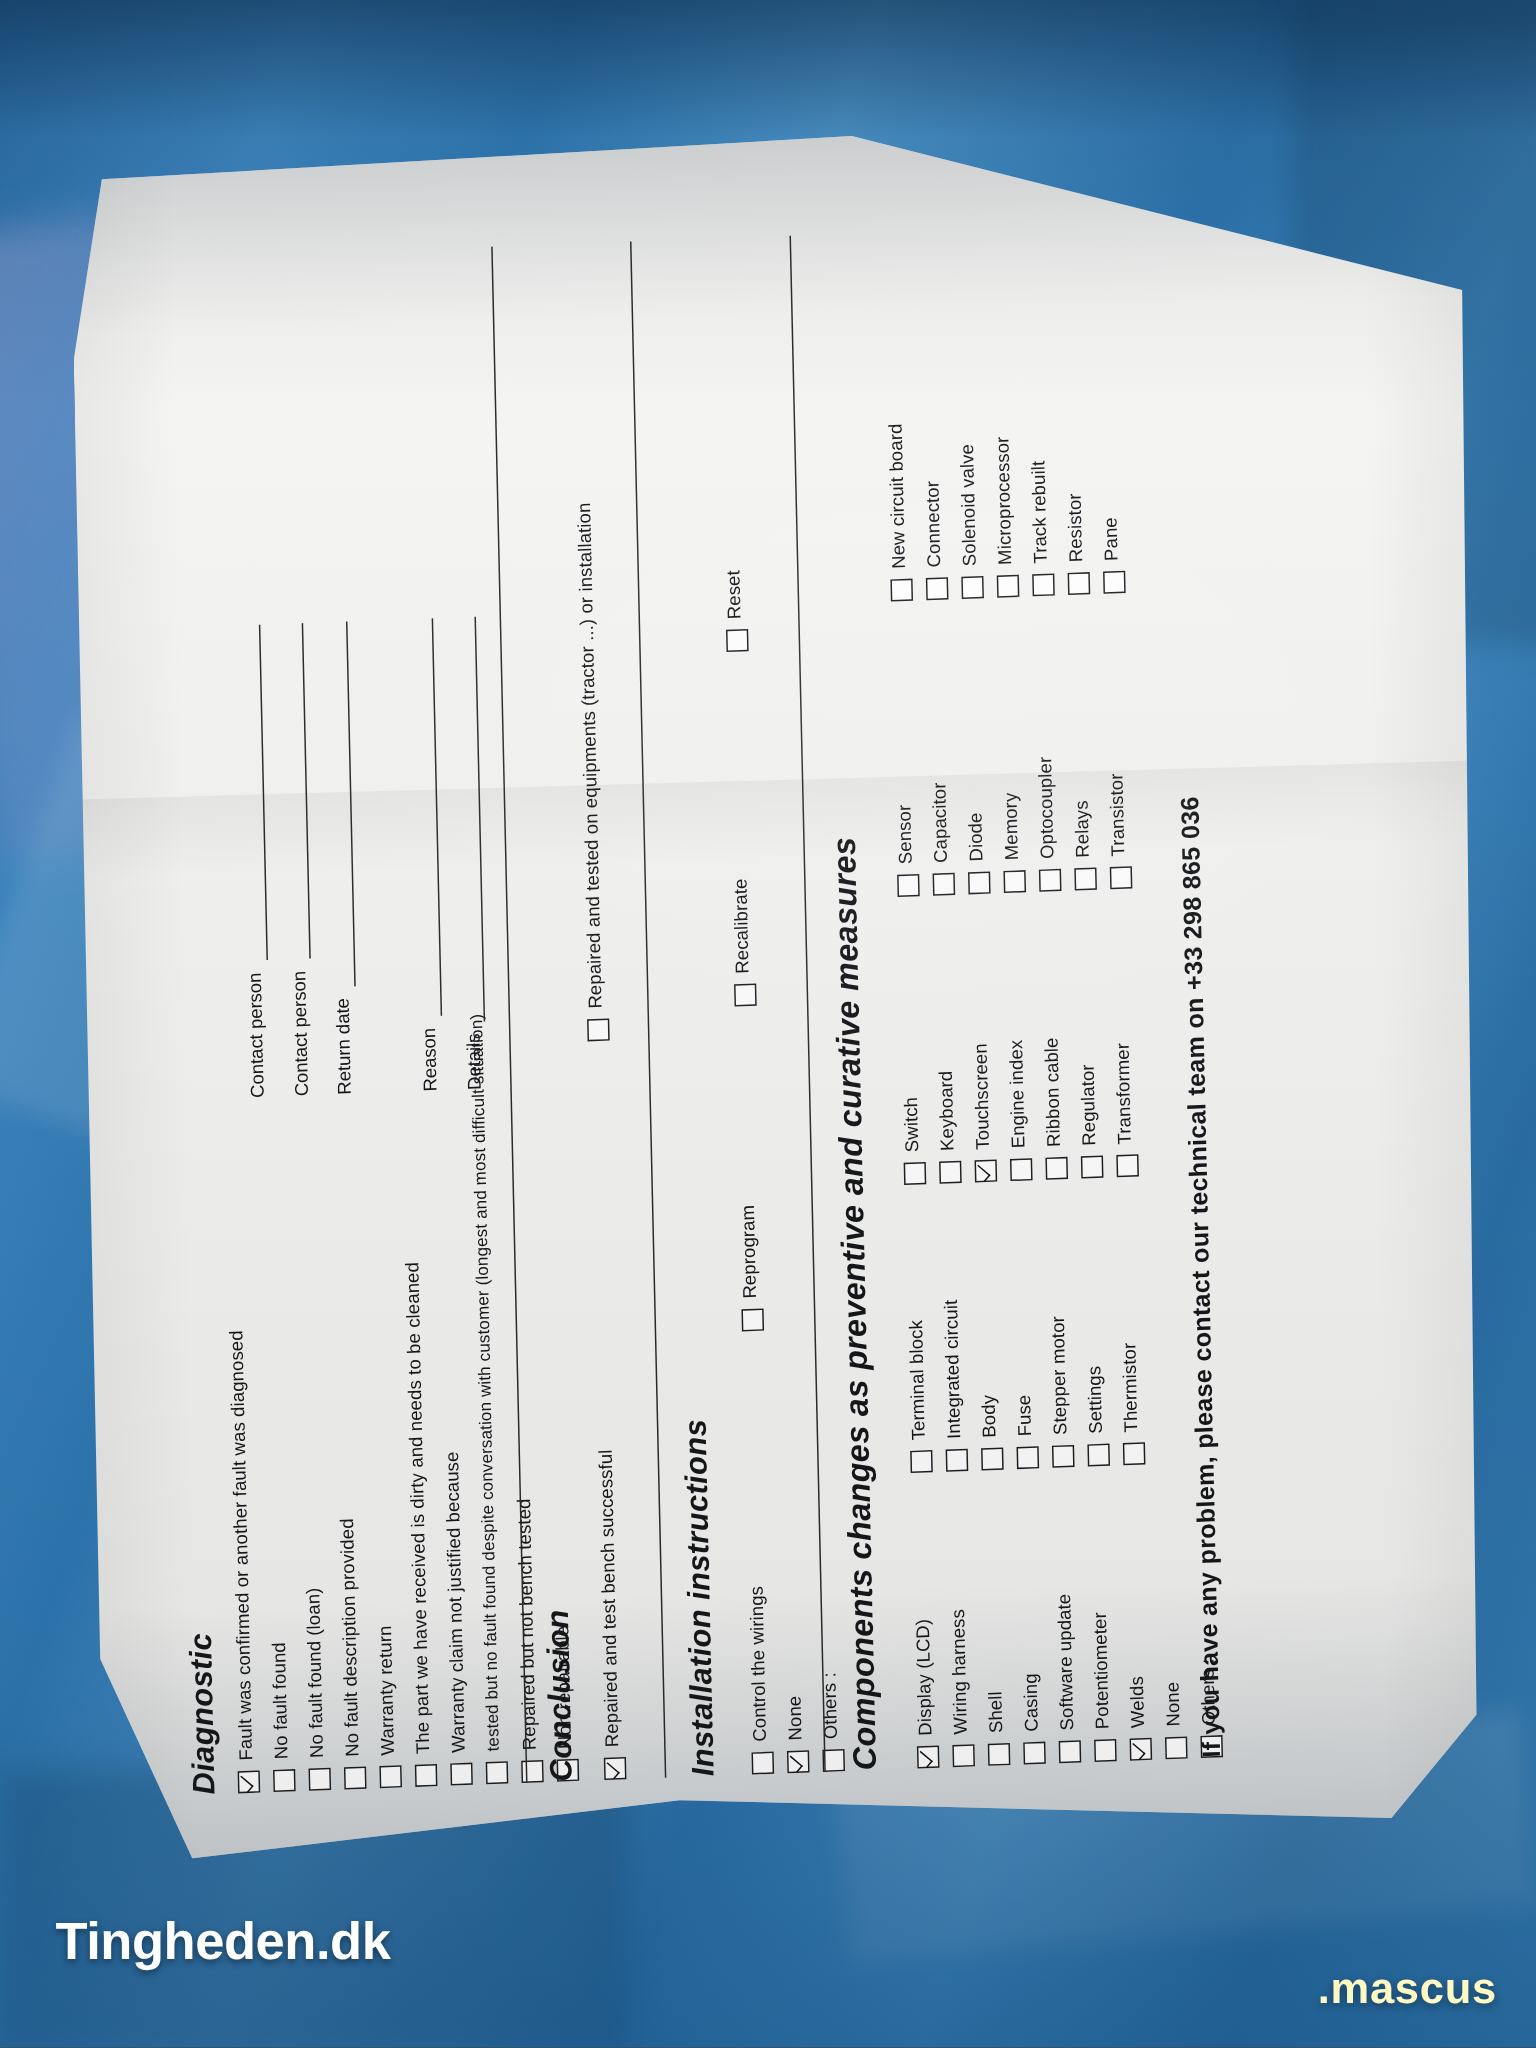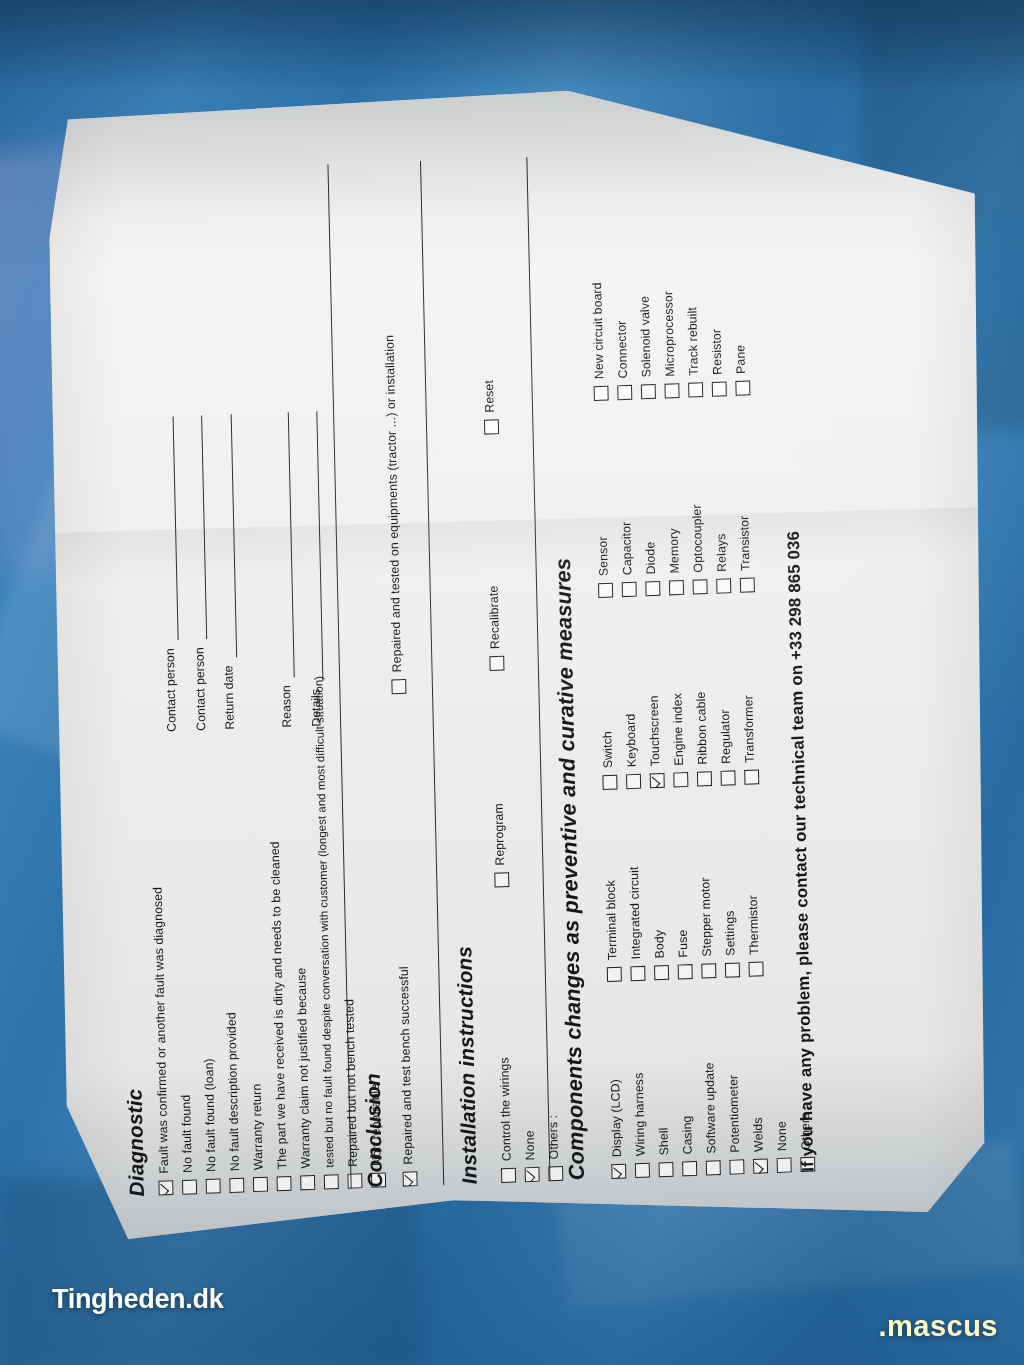--- a/index.html
+++ b/index.html
@@ -169,24 +169,24 @@
     font-size: 17px;
     letter-spacing: .2px;
     white-space: nowrap;
   }
 
   .tiny { font-size: 11.5px; }
 
   
   .wm-tingheden {
     position: absolute;
-    left: 52px;
+    left: 37px;
     bottom: 50px;
     color: #ffffff;
-    font-size: 27px;
+    font-size: 35px;
     font-weight: bold;
     letter-spacing: -0.3px;
     text-shadow: 0 2px 5px rgba(0,0,0,0.45);
   }
   .wm-mascus {
     position: absolute;
     right: 26px;
     bottom: 22px;
     color: #fef9c3;
     font-size: 29px;

